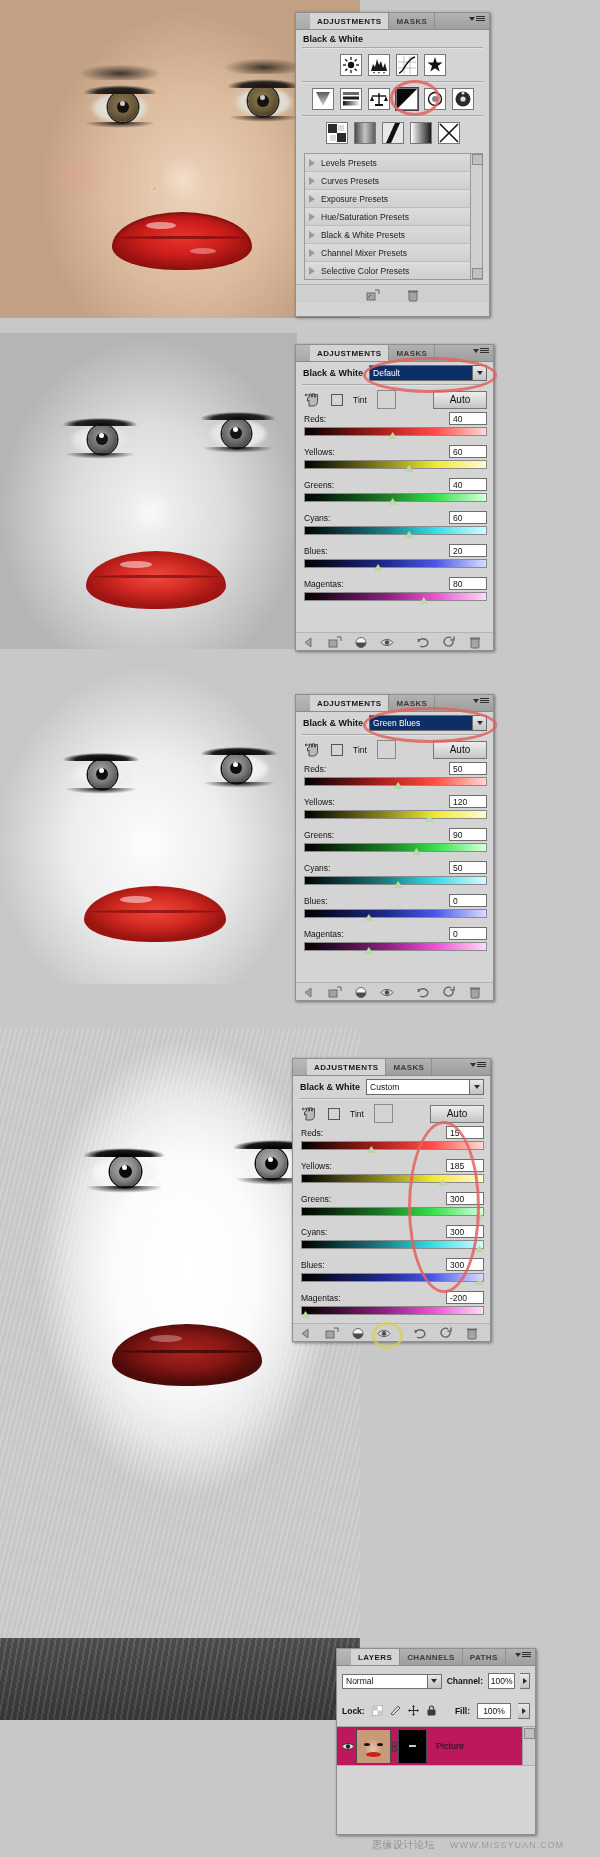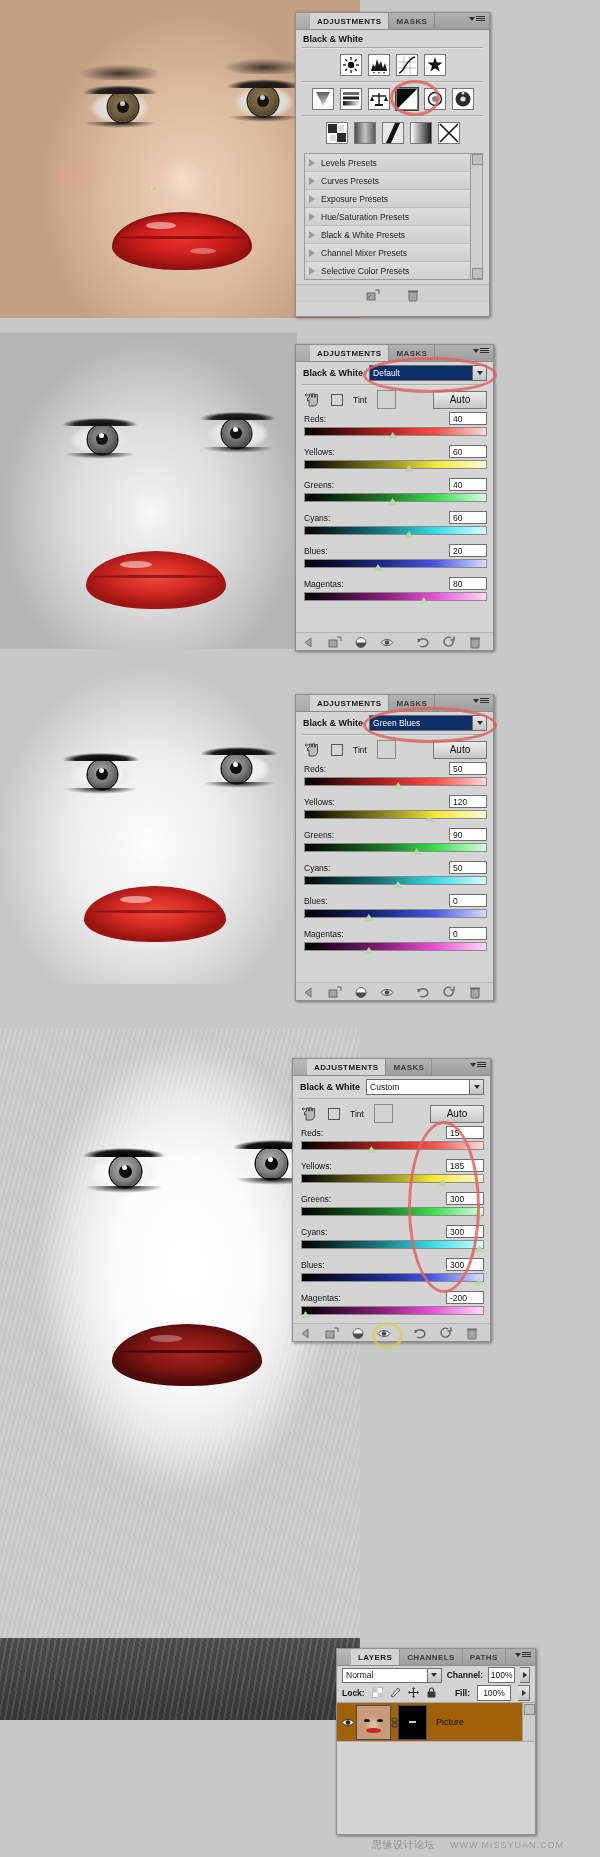--- a/index.html
+++ b/index.html
@@ -83,21 +83,21 @@
   .thumbwrap{position:relative;height:9px;}
 
   .t-red{background:linear-gradient(90deg,#000,#b4231f 45%,#ff4d45 72%,#ffd9d5);}
   .t-yel{background:linear-gradient(90deg,#000,#8d8a1d 45%,#f2e830 72%,#fffbd6);}
   .t-grn{background:linear-gradient(90deg,#000,#1d7a27 45%,#35e04a 72%,#d8ffdd);}
   .t-cyn{background:linear-gradient(90deg,#000,#1a7f85 45%,#35dde8 72%,#d6fbff);}
   .t-blu{background:linear-gradient(90deg,#000,#1f2a8d 45%,#4a57e6 72%,#d8dcff);}
   .t-mag{background:linear-gradient(90deg,#000,#8d1f7f 45%,#ef4fd6 72%,#ffd9f7);}
 
   
-  .lp-row{display:flex;align-items:center;height:18px;padding:0 5px;gap:5px;}
+  .lp-row{display:flex;align-items:center;height:18px;padding:6px 5px;gap:5px;}
   .blendsel{width:125px;height:15px;background:#fff;border:1px solid #707070;position:relative;
       font-size:8.5px;color:#111;display:flex;align-items:center;padding-left:3px;box-sizing:border-box;}
   .blendsel .drop{position:absolute;right:0;top:0;width:13px;height:100%;
       background:linear-gradient(#e8e8e8,#c3c3c3);border-left:1px solid #707070;display:flex;align-items:center;justify-content:center;}
   .blendsel .drop .c{width:0;height:0;border-left:3px solid transparent;border-right:3px solid transparent;border-top:4px solid #2b2b2b;}
   .lp-lbl{font-size:8.5px;color:#111;font-weight:bold;}
   .opbox{width:32px;height:14px;background:#fff;border:1px solid #707070;font-size:8.5px;
       display:flex;align-items:center;justify-content:center;color:#111;}
   .opar{width:11px;height:14px;background:linear-gradient(#e8e8e8,#c3c3c3);border:1px solid #707070;border-left:none;
       display:flex;align-items:center;justify-content:center;}
@@ -1000,21 +1000,21 @@
             <rect x="1.5" y="4.5" width="8" height="6" rx="1" fill="#3a3a3a"></rect>
         <path d="M3.5 4.5 V3 a2 2 0 0 1 4 0 V4.5" fill="none" stroke="#3a3a3a" stroke-width="1.2"></path>
           </svg></span>
       <span class="lp-lbl" style="margin-left:auto;">Fill:</span>
       <span class="opbox">100%</span>
       <span class="opar">
           <i class="c"></i>
         </span>
     </div>
 
-    <div style="position:relative;background:#a16207;border-top:1px solid #a8a8a8;">
+    <div style="position:relative;background:#be185d;border-top:1px solid #a8a8a8;">
 
       <div class="layer">
         <span class="eye">
           <svg viewBox="0 0 14 11" width="14" height="11">
               <path d="M1 5.5 C4 1.5 10 1.5 13 5.5 C10 9.5 4 9.5 1 5.5 Z" fill="#e8e8e8" stroke="#333"></path>
           <circle cx="7" cy="5.5" r="2.2" fill="#222"></circle>
             </svg>
           </span>
         <span class="thumbimg">
           <span style="position:absolute;inset:0;background:

